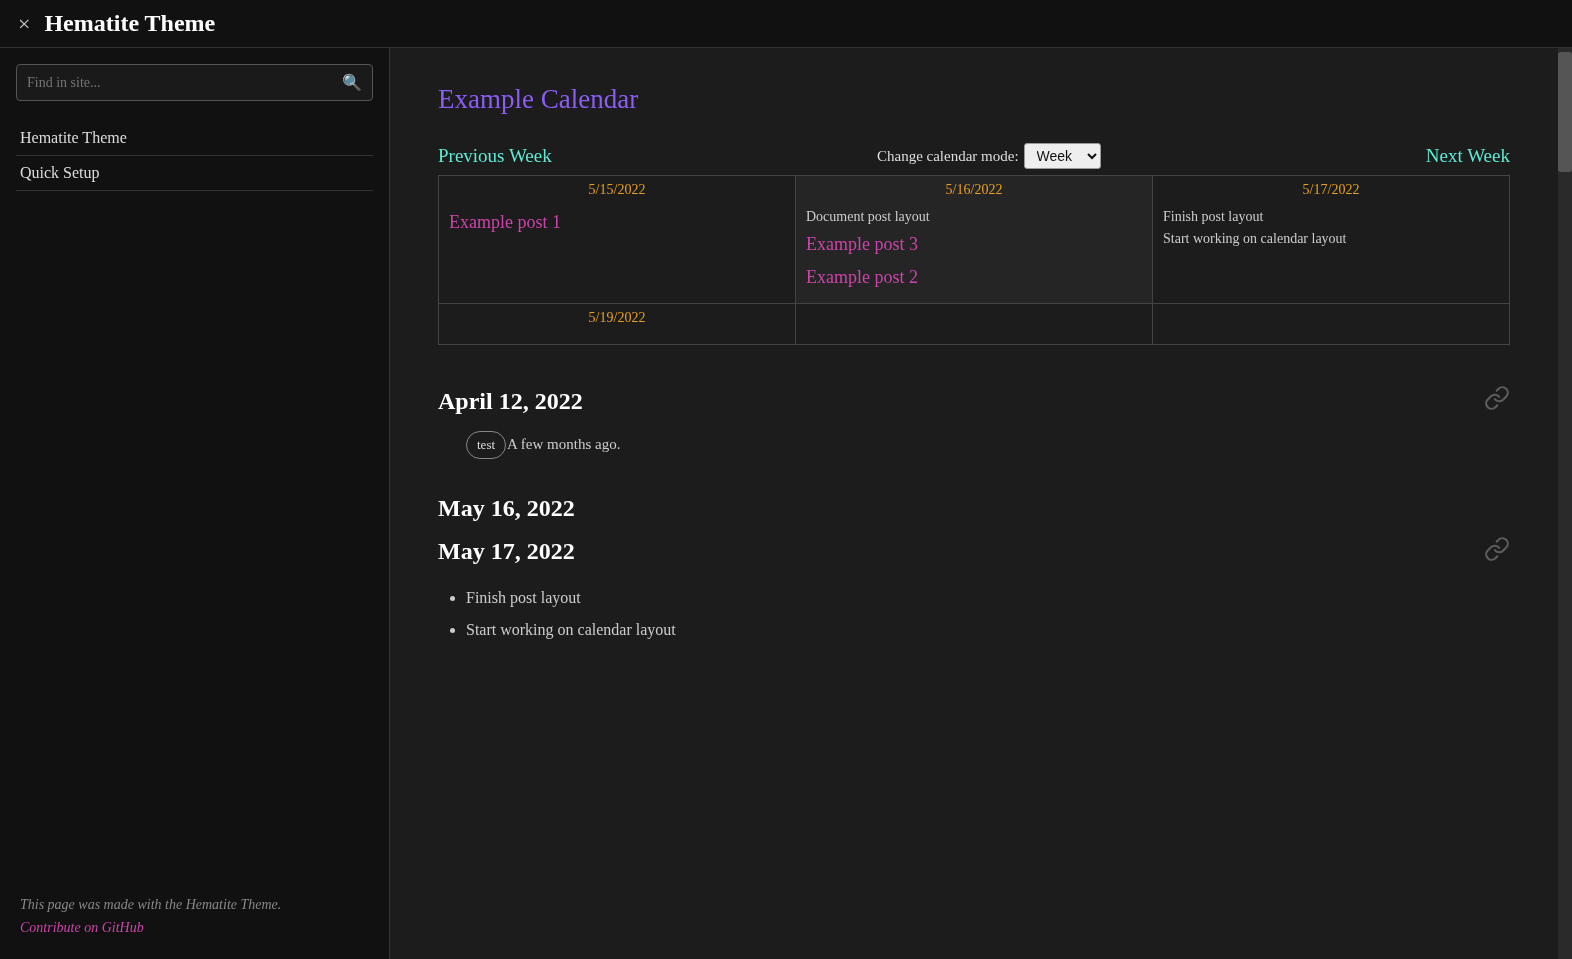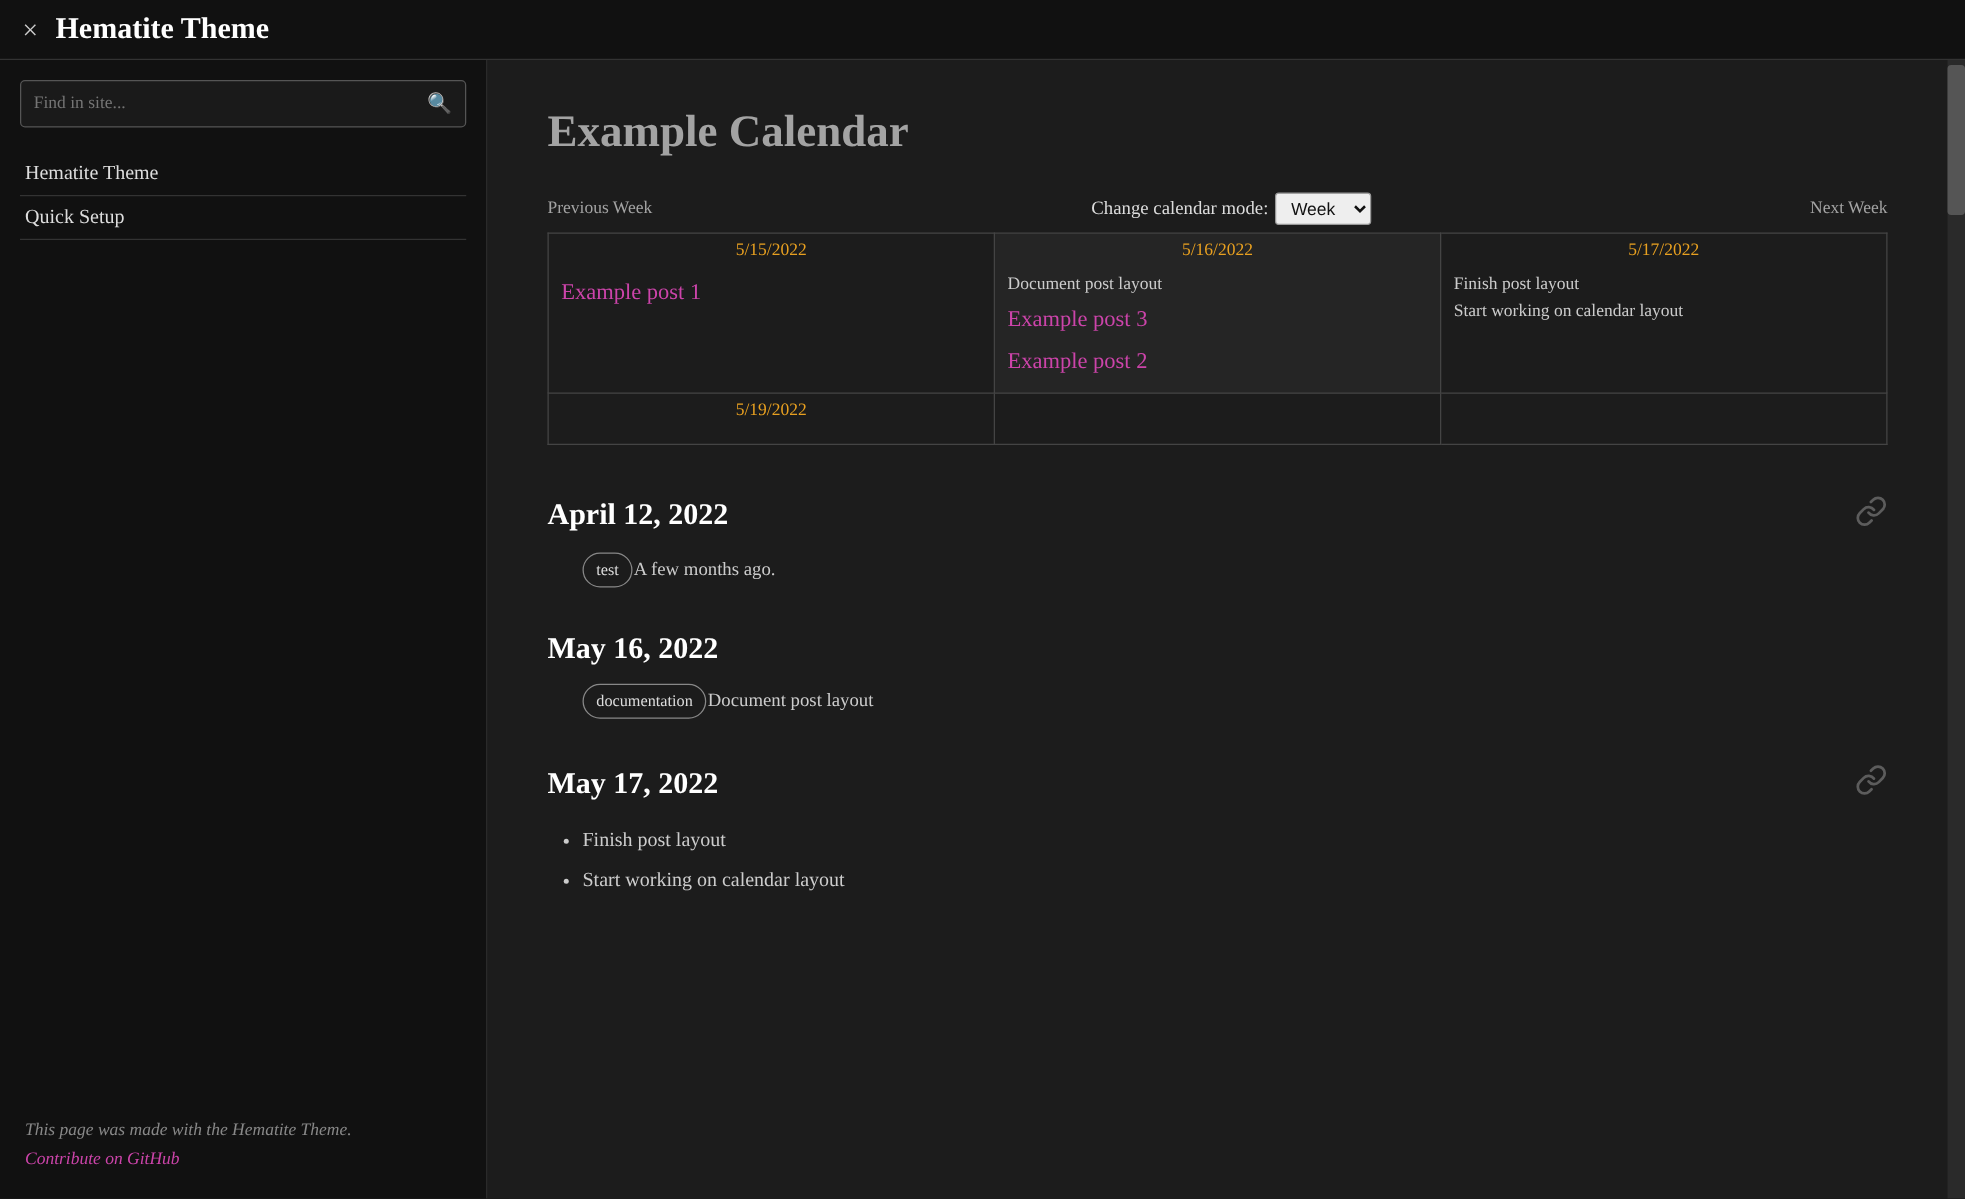--- a/index.html
+++ b/index.html
@@ -126,23 +126,23 @@
     .scrollbar-thumb {
       width: 100%;
       height: 120px;
       background: #555;
       border-radius: 3px;
       margin-top: 4px;
     }
 
     
     .page-title {
-      font-size: 36px;
-      font-weight: bold;
-      color: #a3a3a3;
+      font-size: 27px;
+      font-weight: normal;
+      color: #8b5cf6;
       margin-bottom: 28px;
       font-family: Georgia, serif;
     }
 
     
     .calendar-controls {
       display: flex;
       align-items: center;
       justify-content: space-between;
       margin-bottom: 6px;
@@ -158,23 +158,23 @@
       background: #eee;
       color: #111;
       border: 1px solid #999;
       padding: 3px 8px;
       font-size: 14px;
       cursor: pointer;
       border-radius: 3px;
     }
     .calendar-controls .prev-week,
     .calendar-controls .next-week {
-      color: #a3a3a3;
-      cursor: pointer;
-      font-size: 14px;
+      color: #5eead4;
+      cursor: pointer;
+      font-size: 19px;
     }
 
     
     .calendar-grid {
       border: 1px solid #444;
       border-collapse: collapse;
       width: 100%;
       margin-bottom: 40px;
     }
     .calendar-grid td {
@@ -355,26 +355,20 @@
     <ul class="entry-list">
       <li>
         <span class="tag-badge">test</span>
         <span class="entry-meta">A few months ago.</span>
       </li>
     </ul>
 
     <div class="section-heading-wrap">
       <h2 class="section-heading">May 16, 2022</h2>
     </div>
-    <ul class="entry-list">
-      <li>
-        <span class="tag-badge">documentation</span>
-        <span class="entry-meta">Document post layout</span>
-      </li>
-    </ul>
 
     <div class="section-heading-wrap">
       <h2 class="section-heading">May 17, 2022</h2>
       <span class="link-icon">
         <svg width="26" height="26" viewBox="0 0 24 24" fill="none" stroke="#888" stroke-width="2" stroke-linecap="round" stroke-linejoin="round">
           <path d="M10 13a5 5 0 007.54.54l3-3a5 5 0 00-7.07-7.07l-1.72 1.71"></path>
           <path d="M14 11a5 5 0 00-7.54-.54l-3 3a5 5 0 007.07 7.07l1.71-1.71"></path>
         </svg>
       </span>
     </div>

